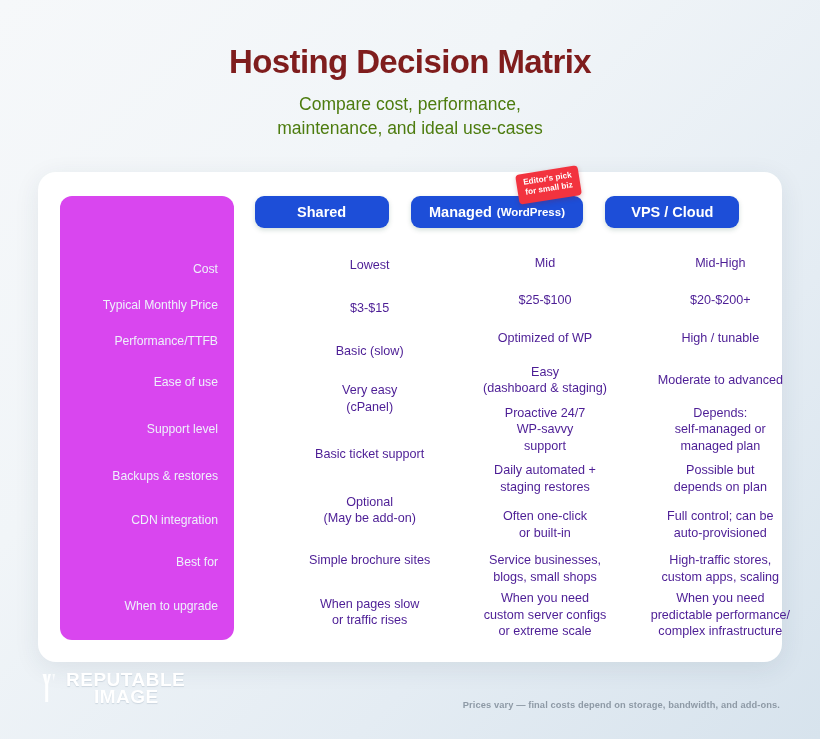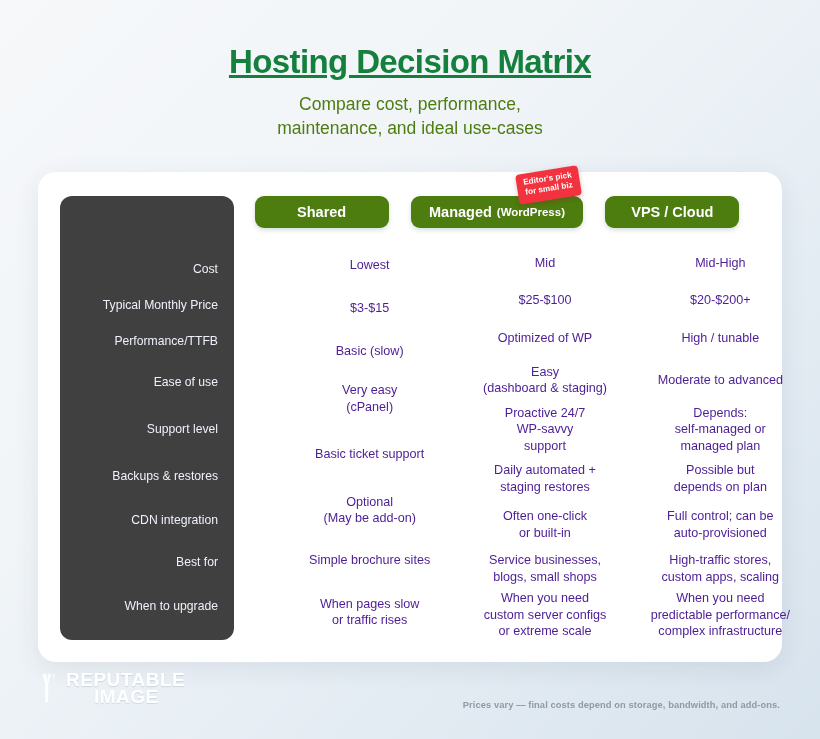--- a/index.html
+++ b/index.html
@@ -18,24 +18,23 @@
 
   
   .header {
     padding-top: 44px;
     text-align: center;
   }
 
   .page-title {
     font-size: 33px;
     font-weight: bold;
-    color: #15803d;
+    color: #7f1d1d;
     letter-spacing: -0.6px;
     line-height: 1.1;
-    text-decoration: underline;
   }
 
   .page-subtitle {
     margin-top: 13px;
     font-size: 17.5px;
     color: #4d7c0f;
     line-height: 1.35;
     font-weight: 400;
   }
 
@@ -57,21 +56,21 @@
     top: 24px;
     right: 22px;
     bottom: 22px;
     display: flex;
   }
 
   
   .label-col {
     width: 174px;
     flex: 0 0 174px;
-    background: #404040;
+    background: #d946ef;
     border-radius: 12px;
     display: flex;
     flex-direction: column;
     padding: 8px 14px 10px 10px;
   }
 
   .label-head {
     height: 48px;
     flex: 0 0 48px;
   }
@@ -106,21 +105,21 @@
     height: 48px;
     flex: 0 0 48px;
     display: flex;
     align-items: flex-start;
     justify-content: center;
     position: relative;
     width: 100%;
   }
 
   .pill {
-    background: #4d7c0f;
+    background: #1d4ed8;
     color: #ffffff;
     border-radius: 9px;
     height: 27px;
     min-width: 134px;
     padding: 16px 18px;
     display: flex;
     align-items: center;
     justify-content: center;
     gap: 5px;
     font-size: 14.5px;

